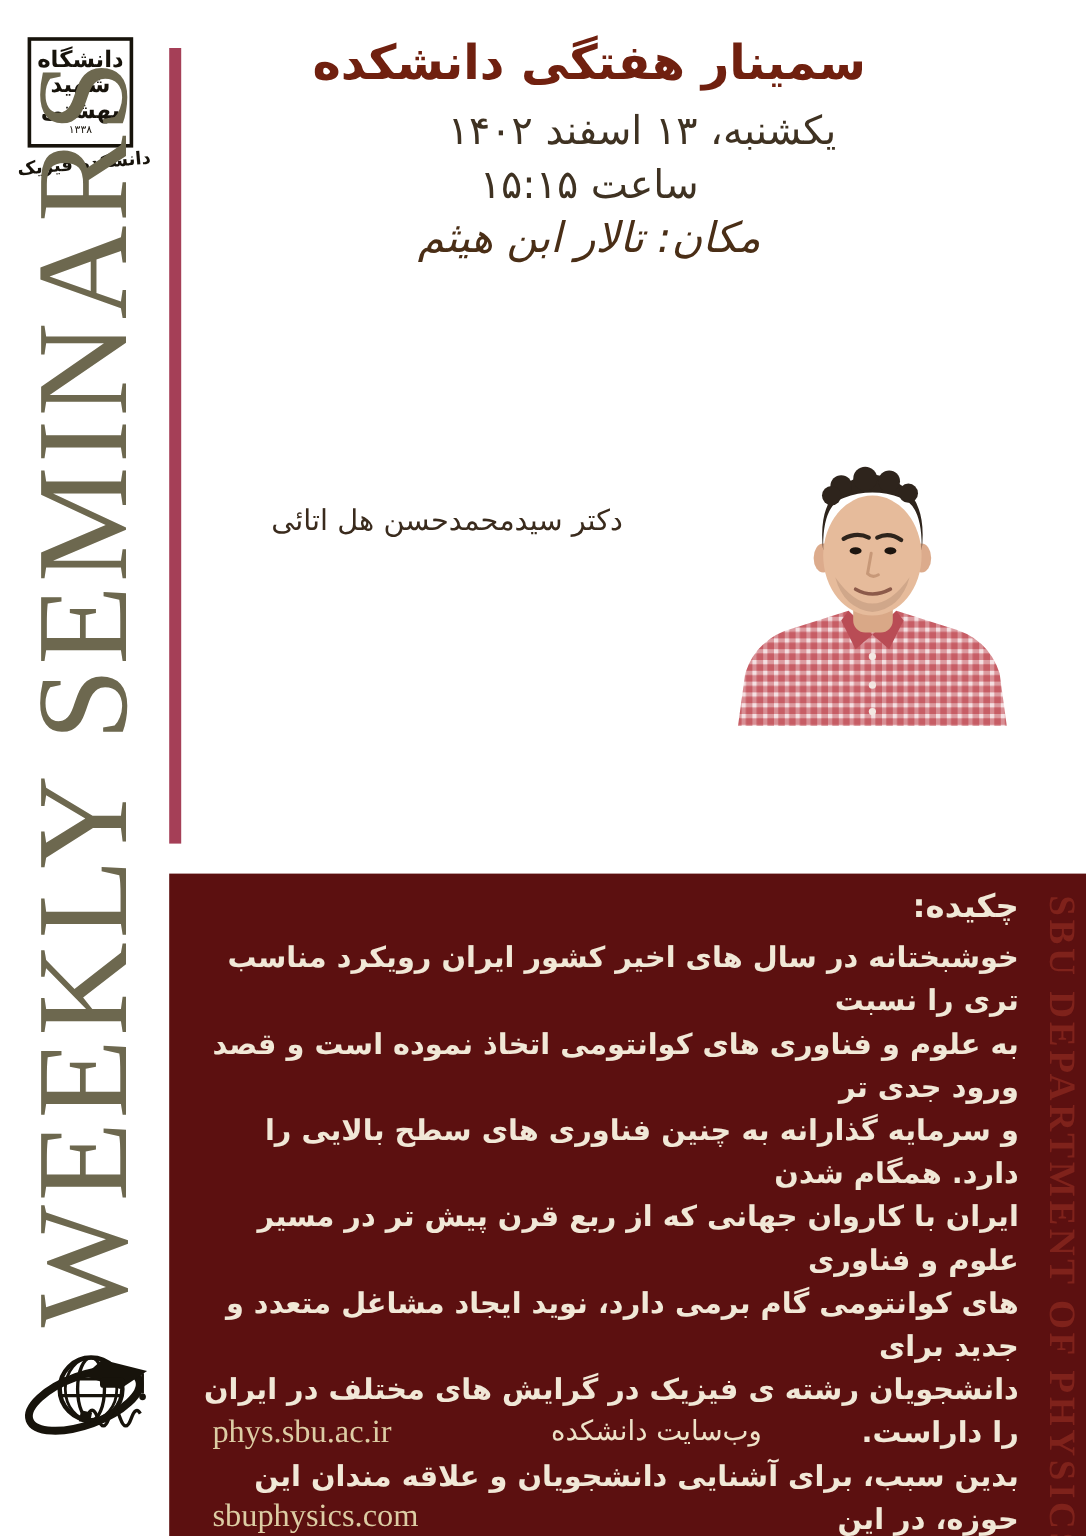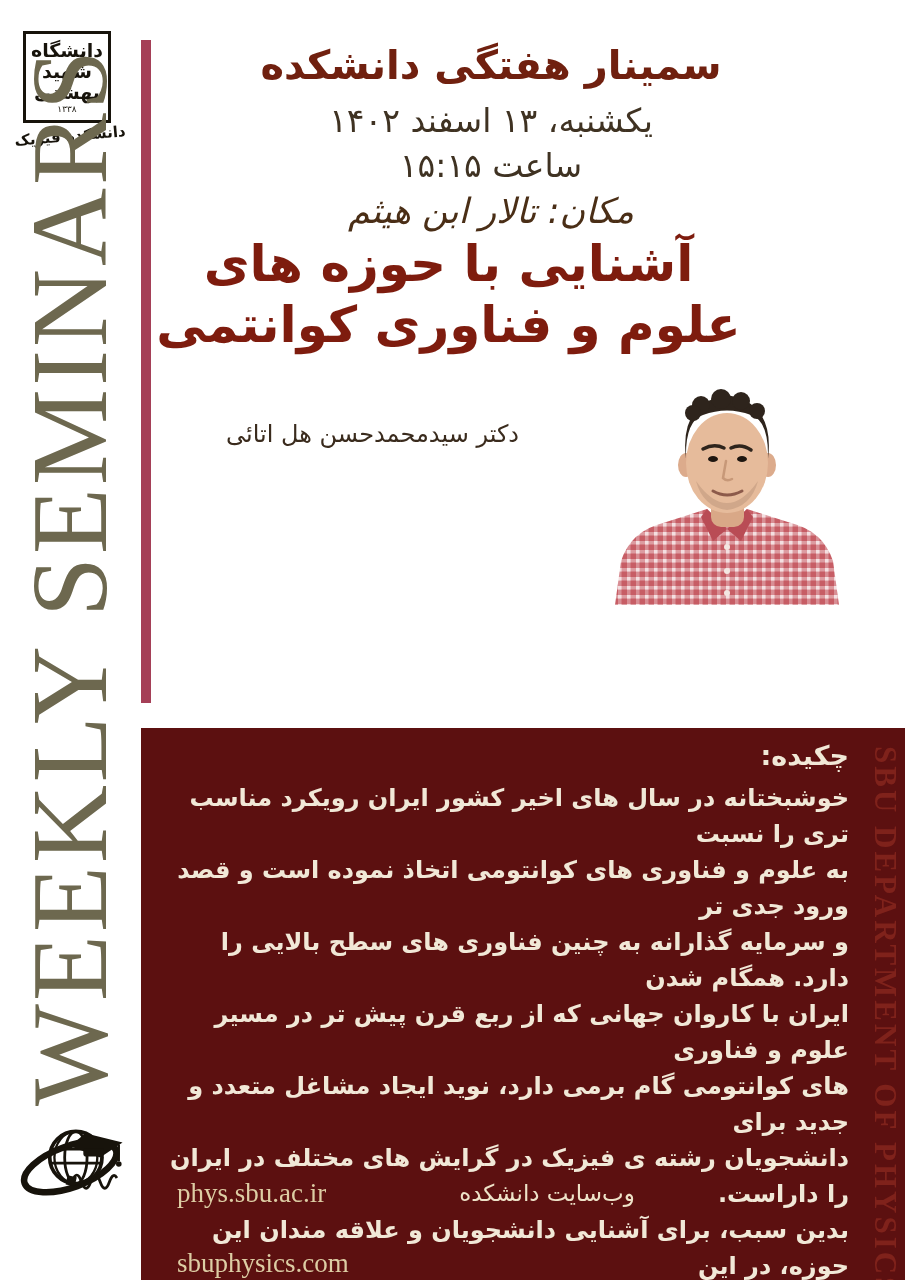--- a/index.html
+++ b/index.html
@@ -27,23 +27,23 @@
     transform:rotate(-90deg); transform-origin:0 0;
     font-family:"Liberation Serif", serif;
     font-size:108px; letter-spacing:3px; white-space:nowrap;
     color:#6d684f; line-height:108px;
   }
   .accent-line {
     position:absolute; left:141px; top:40px; width:10px; height:663px;
     background:#a53f57;
   }
   
-  .hdr { position:absolute; left:141px; width:700px; text-align:center; direction:rtl;margin-top:12px; }
+  .hdr { position:absolute; left:141px; width:700px; text-align:center; direction:rtl; }
   .hdr-seminar { top:30px; font-size:40px; font-weight:bold; color:#70200f; }
-  .hdr-date    { top:89px;  font-size:33px; color:#3f3222; }
+  .hdr-date    { top:89px;  font-size:33px; color:#3f3222;padding-left:44px; }
   .hdr-time    { top:134px; font-size:33px; color:#3f3222; }
   .hdr-loc     { top:179px; font-size:35px; color:#4a2e16;font-style:italic; }
   .talk-title {
     position:absolute; left:141px; top:234px; width:615px;
     text-align:center; direction:rtl; white-space:pre-line;
     font-size:50px; line-height:61px; font-weight:bold; color:#7e1c0e;
   }
   
   .speaker {
     position:absolute; left:151px; top:419px; width:368px;
@@ -112,22 +112,20 @@
 
   <div class="weekly">WEEKLY SEMINARS</div>
 
   <div class="accent-line"></div>
 
   <div class="hdr hdr-seminar">سمینار هفتگی دانشکده</div>
   <div class="hdr hdr-date">یکشنبه، ۱۳ اسفند ۱۴۰۲</div>
   <div class="hdr hdr-time">ساعت ۱۵:۱۵</div>
   <div class="hdr hdr-loc">مکان: تالار ابن هیثم</div>
 
-  <div class="talk-title">آشنایی با حوزه های
-علوم و فناوری کوانتمی</div>
 
   <div class="speaker">
     <div>دکتر سیدمحمدحسن هل اتائی</div>
   </div>
 
   <div class="photo">
     <svg viewBox="0 0 237 226">
       <defs>
         <pattern id="gingham" width="9" height="9" patternUnits="userSpaceOnUse">
           <rect width="9" height="9" fill="#c75d65"></rect>

